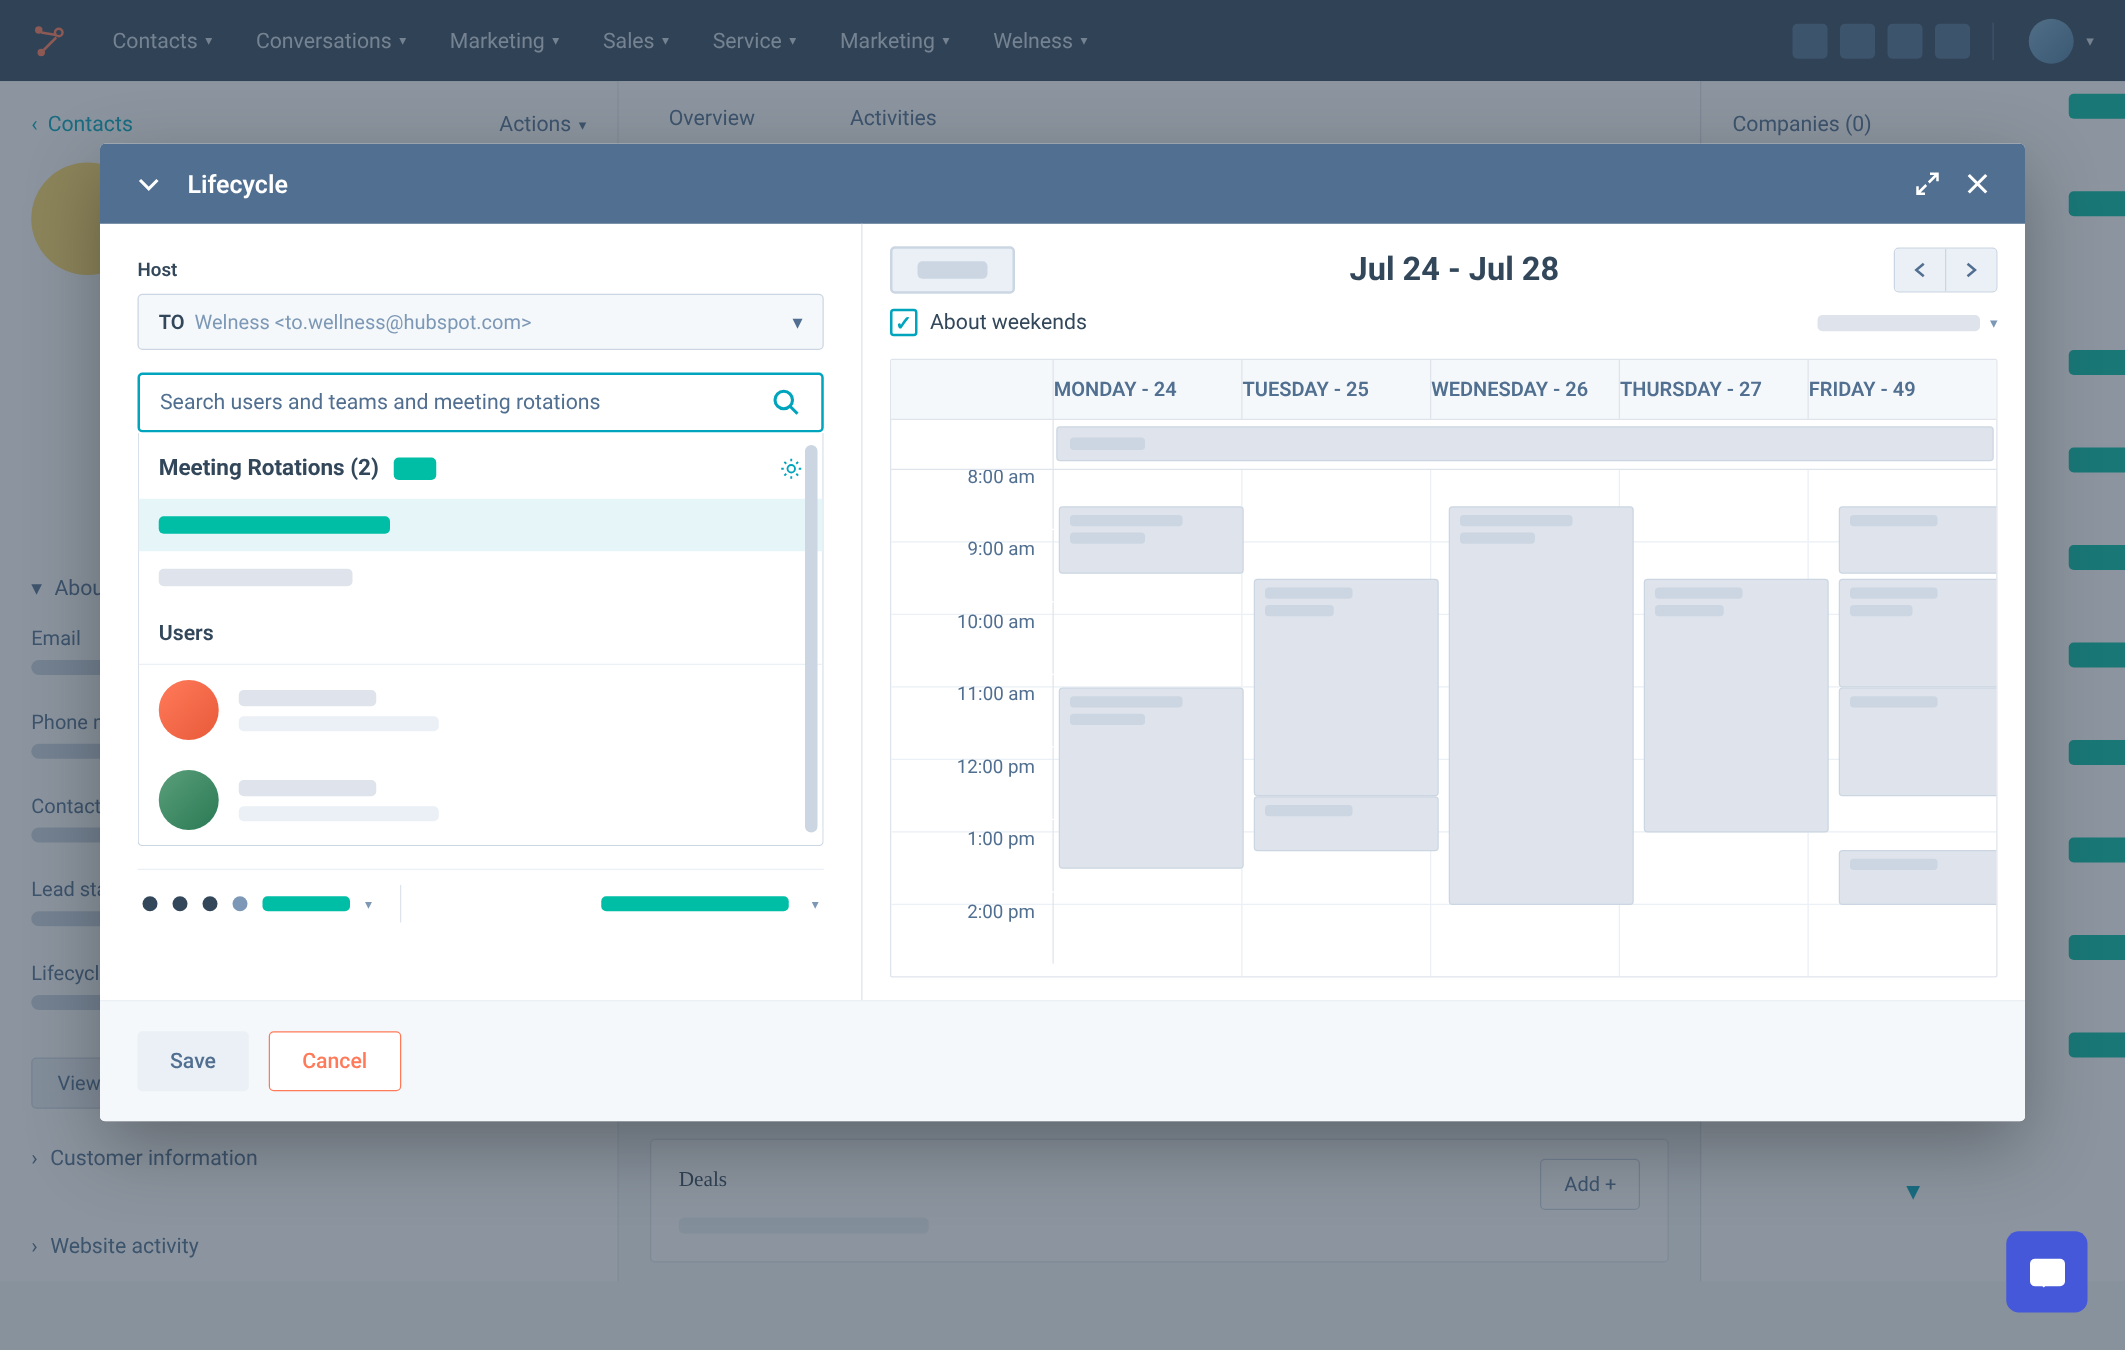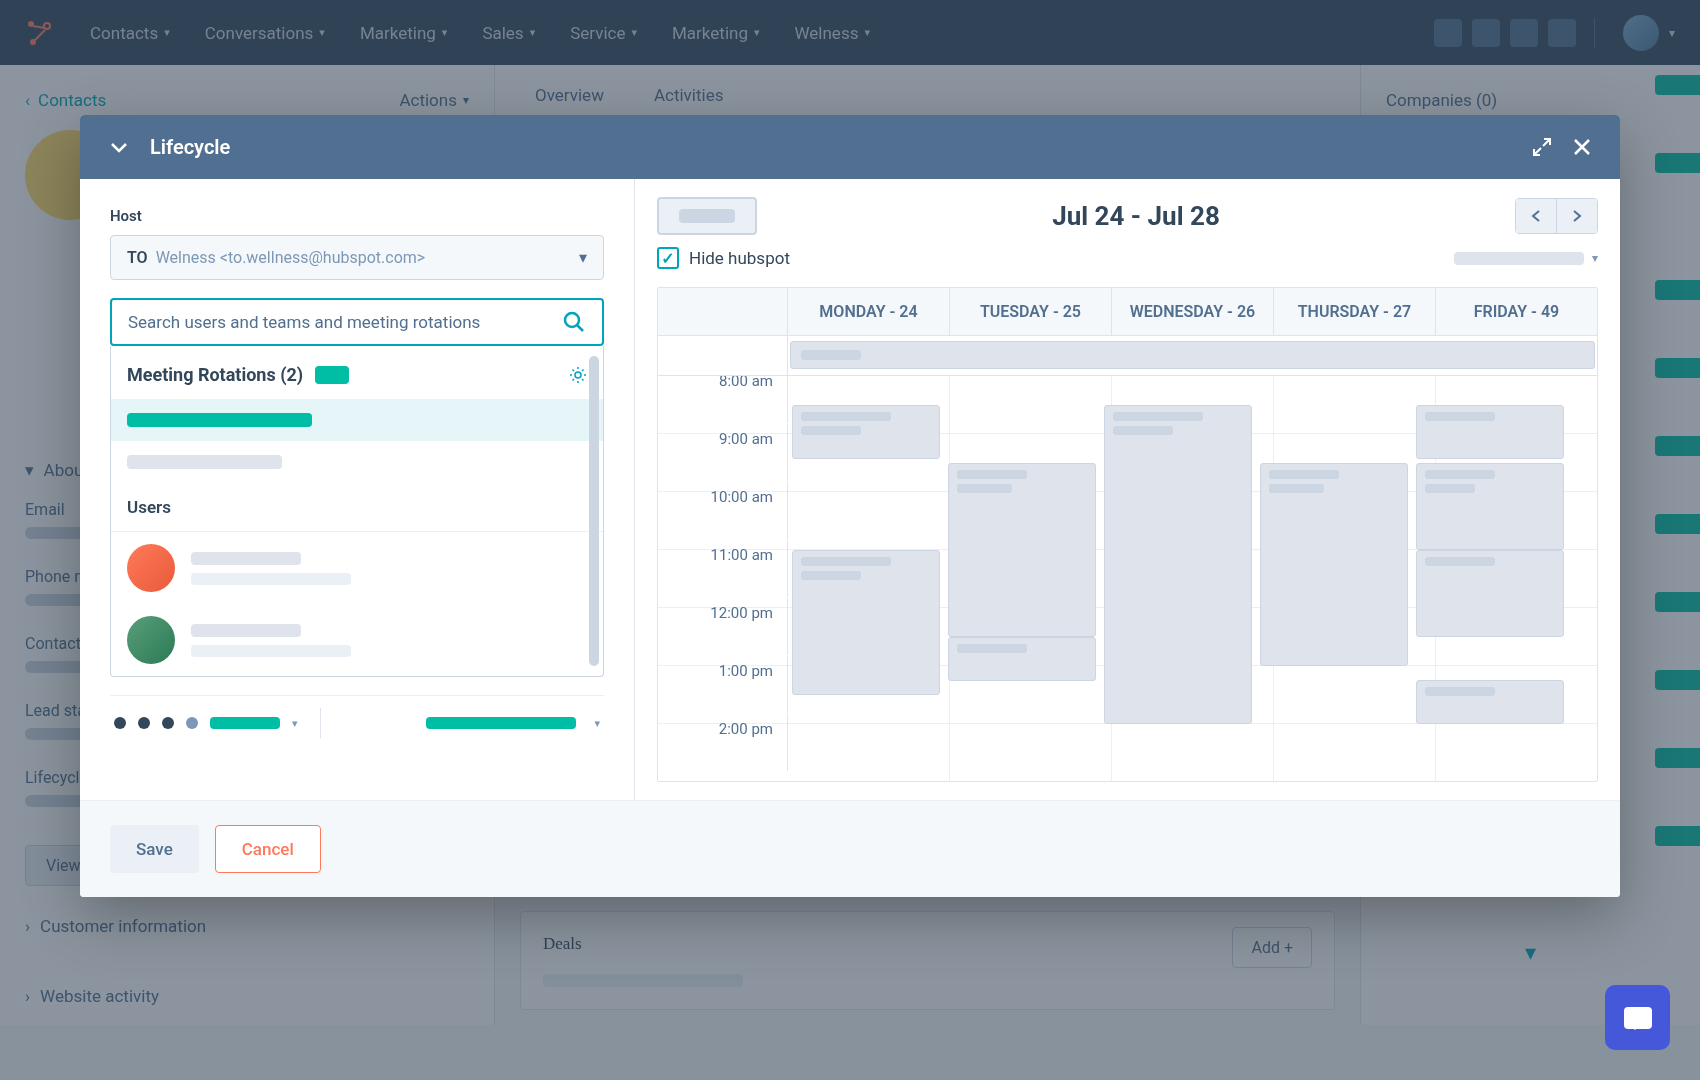--- a/index.html
+++ b/index.html
@@ -22,36 +22,36 @@
 .left-col { width: 495px; background: #fff; border-right: 1px solid #dfe3eb; padding: 25px; }
 .mid-col { flex: 1; background: #f5f8fa; padding: 25px; }
 .right-col { width: 340px; background: #fff; border-left: 1px solid #dfe3eb; padding: 25px; }
 
 .profile-avatar { width: 90px; height: 90px; border-radius: 50%; background: #ffd966; margin-bottom: 20px; }
 .section-label { color: #516f90; font-size: 16px; margin-bottom: 8px; }
 .section-bar { background: #cbd6e2; height: 12px; width: 120px; border-radius: 6px; margin-bottom: 28px; }
 .section-header-collapse { display: flex; align-items: center; gap: 10px; color: #516f90; font-size: 17px; margin-bottom: 20px; }
 .view-btn { border: 1px solid #cbd6e2; background: #eaf0f6; padding: 10px 20px; border-radius: 4px; color: #516f90; font-size: 16px; margin-top: 10px; }
 
-.tabs-bar { display: flex; gap: 50px; padding: 0 40px; border-bottom: 1px solid #dfe3eb; background: #fff; margin: -25px -25px 25px -25px; }
+.tabs-bar { display: flex; gap: 76px; padding: 0 40px; border-bottom: 1px solid #dfe3eb; background: #fff; margin: -25px -25px 25px -25px; }
 .tab { padding: 20px 0; color: #516f90; font-size: 17px; }
 .card { background: #fff; border: 1px solid #dfe3eb; border-radius: 4px; padding: 22px; margin-bottom: 20px; }
 .card-title { font-size: 17px; color: #33475b; margin-bottom: 15px; font-family: Liberation Serif, serif; }
 .add-btn { border: 1px solid #cbd6e2; background: #fff; padding: 10px 18px; border-radius: 4px; color: #516f90; font-size: 16px; float: right; margin-top: -42px; }
 
 
 .overlay { position: absolute; inset: 0; background: rgba(45, 62, 80, 0.55); display: flex; align-items: flex-start; justify-content: center; padding-top: 115px; }
 .modal { width: 1540px; background: #fff; border-radius: 4px; overflow: hidden; box-shadow: 0 20px 60px rgba(0,0,0,0.3); }
 .modal-header { background: #516f90; color: #fff; padding: 20px 28px; display: flex; align-items: center; gap: 20px; }
 .modal-title { font-size: 20px; font-weight: 600; }
 .modal-header-right { margin-left: auto; display: flex; gap: 20px; align-items: center; }
 .icon-btn { cursor: pointer; color: #fff; }
 
 .modal-body { display: flex; min-height: 620px; }
-.modal-left { width: 555px; border-right: 1px solid #dfe3eb; padding: 28px 30px 0 30px; position: relative; }
+.modal-left { width: 610px; border-right: 1px solid #dfe3eb; padding: 28px 30px 0 30px; position: relative; }
 .modal-right { flex: 1; padding: 18px 22px; }
 
 .field-label { font-size: 15px; color: #33475b; font-weight: 600; margin-bottom: 10px; }
 .select-box { border: 1px solid #cbd6e2; border-radius: 4px; padding: 12px 16px; display: flex; align-items: center; gap: 8px; margin-bottom: 18px; background: #f5f8fa; }
 .select-box .to { color: #33475b; font-weight: 600; font-size: 16px; }
 .select-box .val { color: #7c98b6; font-size: 16px; flex: 1; }
 .select-box .dd { color: #516f90; }
 
 .search-box { border: 2px solid #00a4bd; border-radius: 4px; padding: 10px 16px; display: flex; align-items: center; }
 .search-box input { border: none; outline: none; flex: 1; font-size: 17px; color: #33475b; background: transparent; }
@@ -100,21 +100,21 @@
 
 .checkbox-row { display: flex; align-items: center; gap: 10px; margin-bottom: 18px; }
 .checkbox { width: 22px; height: 22px; border: 2px solid #00a4bd; border-radius: 3px; display: flex; align-items: center; justify-content: center; color: #00a4bd; font-weight: bold; }
 .checkbox-label { color: #33475b; font-size: 17px; }
 .tz-selector { margin-left: auto; display: flex; align-items: center; gap: 8px; }
 .tz-bar { background: #dfe3eb; height: 13px; width: 130px; border-radius: 4px; }
 
 .calendar-grid { border: 1px solid #dfe3eb; border-radius: 2px; }
 .cal-header-row { display: flex; background: #f5f8fa; border-bottom: 1px solid #dfe3eb; }
 .cal-time-col-h { width: 130px; border-right: 1px solid #dfe3eb; }
-.cal-day-h { flex: 1; text-align: center; padding: 14px 0; font-size: 16px; font-weight: 600; color: #516f90; border-right: 1px solid #dfe3eb; }
+.cal-day-h { flex: 1; text-align: left; padding: 14px 0; font-size: 16px; font-weight: 600; color: #516f90; border-right: 1px solid #dfe3eb; }
 .cal-day-h:last-child { border-right: none; }
 
 .cal-allday-row { display: flex; border-bottom: 1px solid #dfe3eb; height: 40px; }
 .cal-allday-event { position: absolute; background: #dfe3eb; border: 1px solid #cbd6e2; border-radius: 3px; height: 28px; margin-top: 5px; display: flex; align-items: center; padding: 0 10px; }
 .cal-allday-event .ev-bar { background: #cbd6e2; height: 10px; width: 60px; border-radius: 3px; }
 
 .cal-body { position: relative; height: 405px; overflow: hidden; }
 .cal-row { display: flex; height: 58px; border-bottom: 1px solid #eaf0f6; }
 .cal-time { width: 130px; text-align: right; padding: 6px 14px 0 0; font-size: 15px; color: #516f90; border-right: 1px solid #dfe3eb; position: relative; top: -10px; }
 .cal-cell { flex: 1; border-right: 1px solid #eaf0f6; position: relative; }
@@ -355,21 +355,21 @@
             <div class="nav-btn">
                 <svg width="12" height="14" viewBox="0 0 12 14">
                   <path d="M3 2 L9 7 L3 12" stroke="#516f90" stroke-width="2" fill="none"></path>
                 </svg>
               </div>
           </div>
         </div>
 
         <div class="checkbox-row">
           <div class="checkbox">✓</div>
-          <span class="checkbox-label">Hide hubspot</span>
+          <span class="checkbox-label">About weekends</span>
           <div class="tz-selector">
             <div class="tz-bar"></div>
             <span style="color:#7c98b6;font-size:12px;">▾</span>
           </div>
         </div>
 
         <div class="calendar-grid">
           <div class="cal-header-row">
             <div class="cal-time-col-h"></div>
             <div class="cal-day-h">MONDAY - 24</div>

